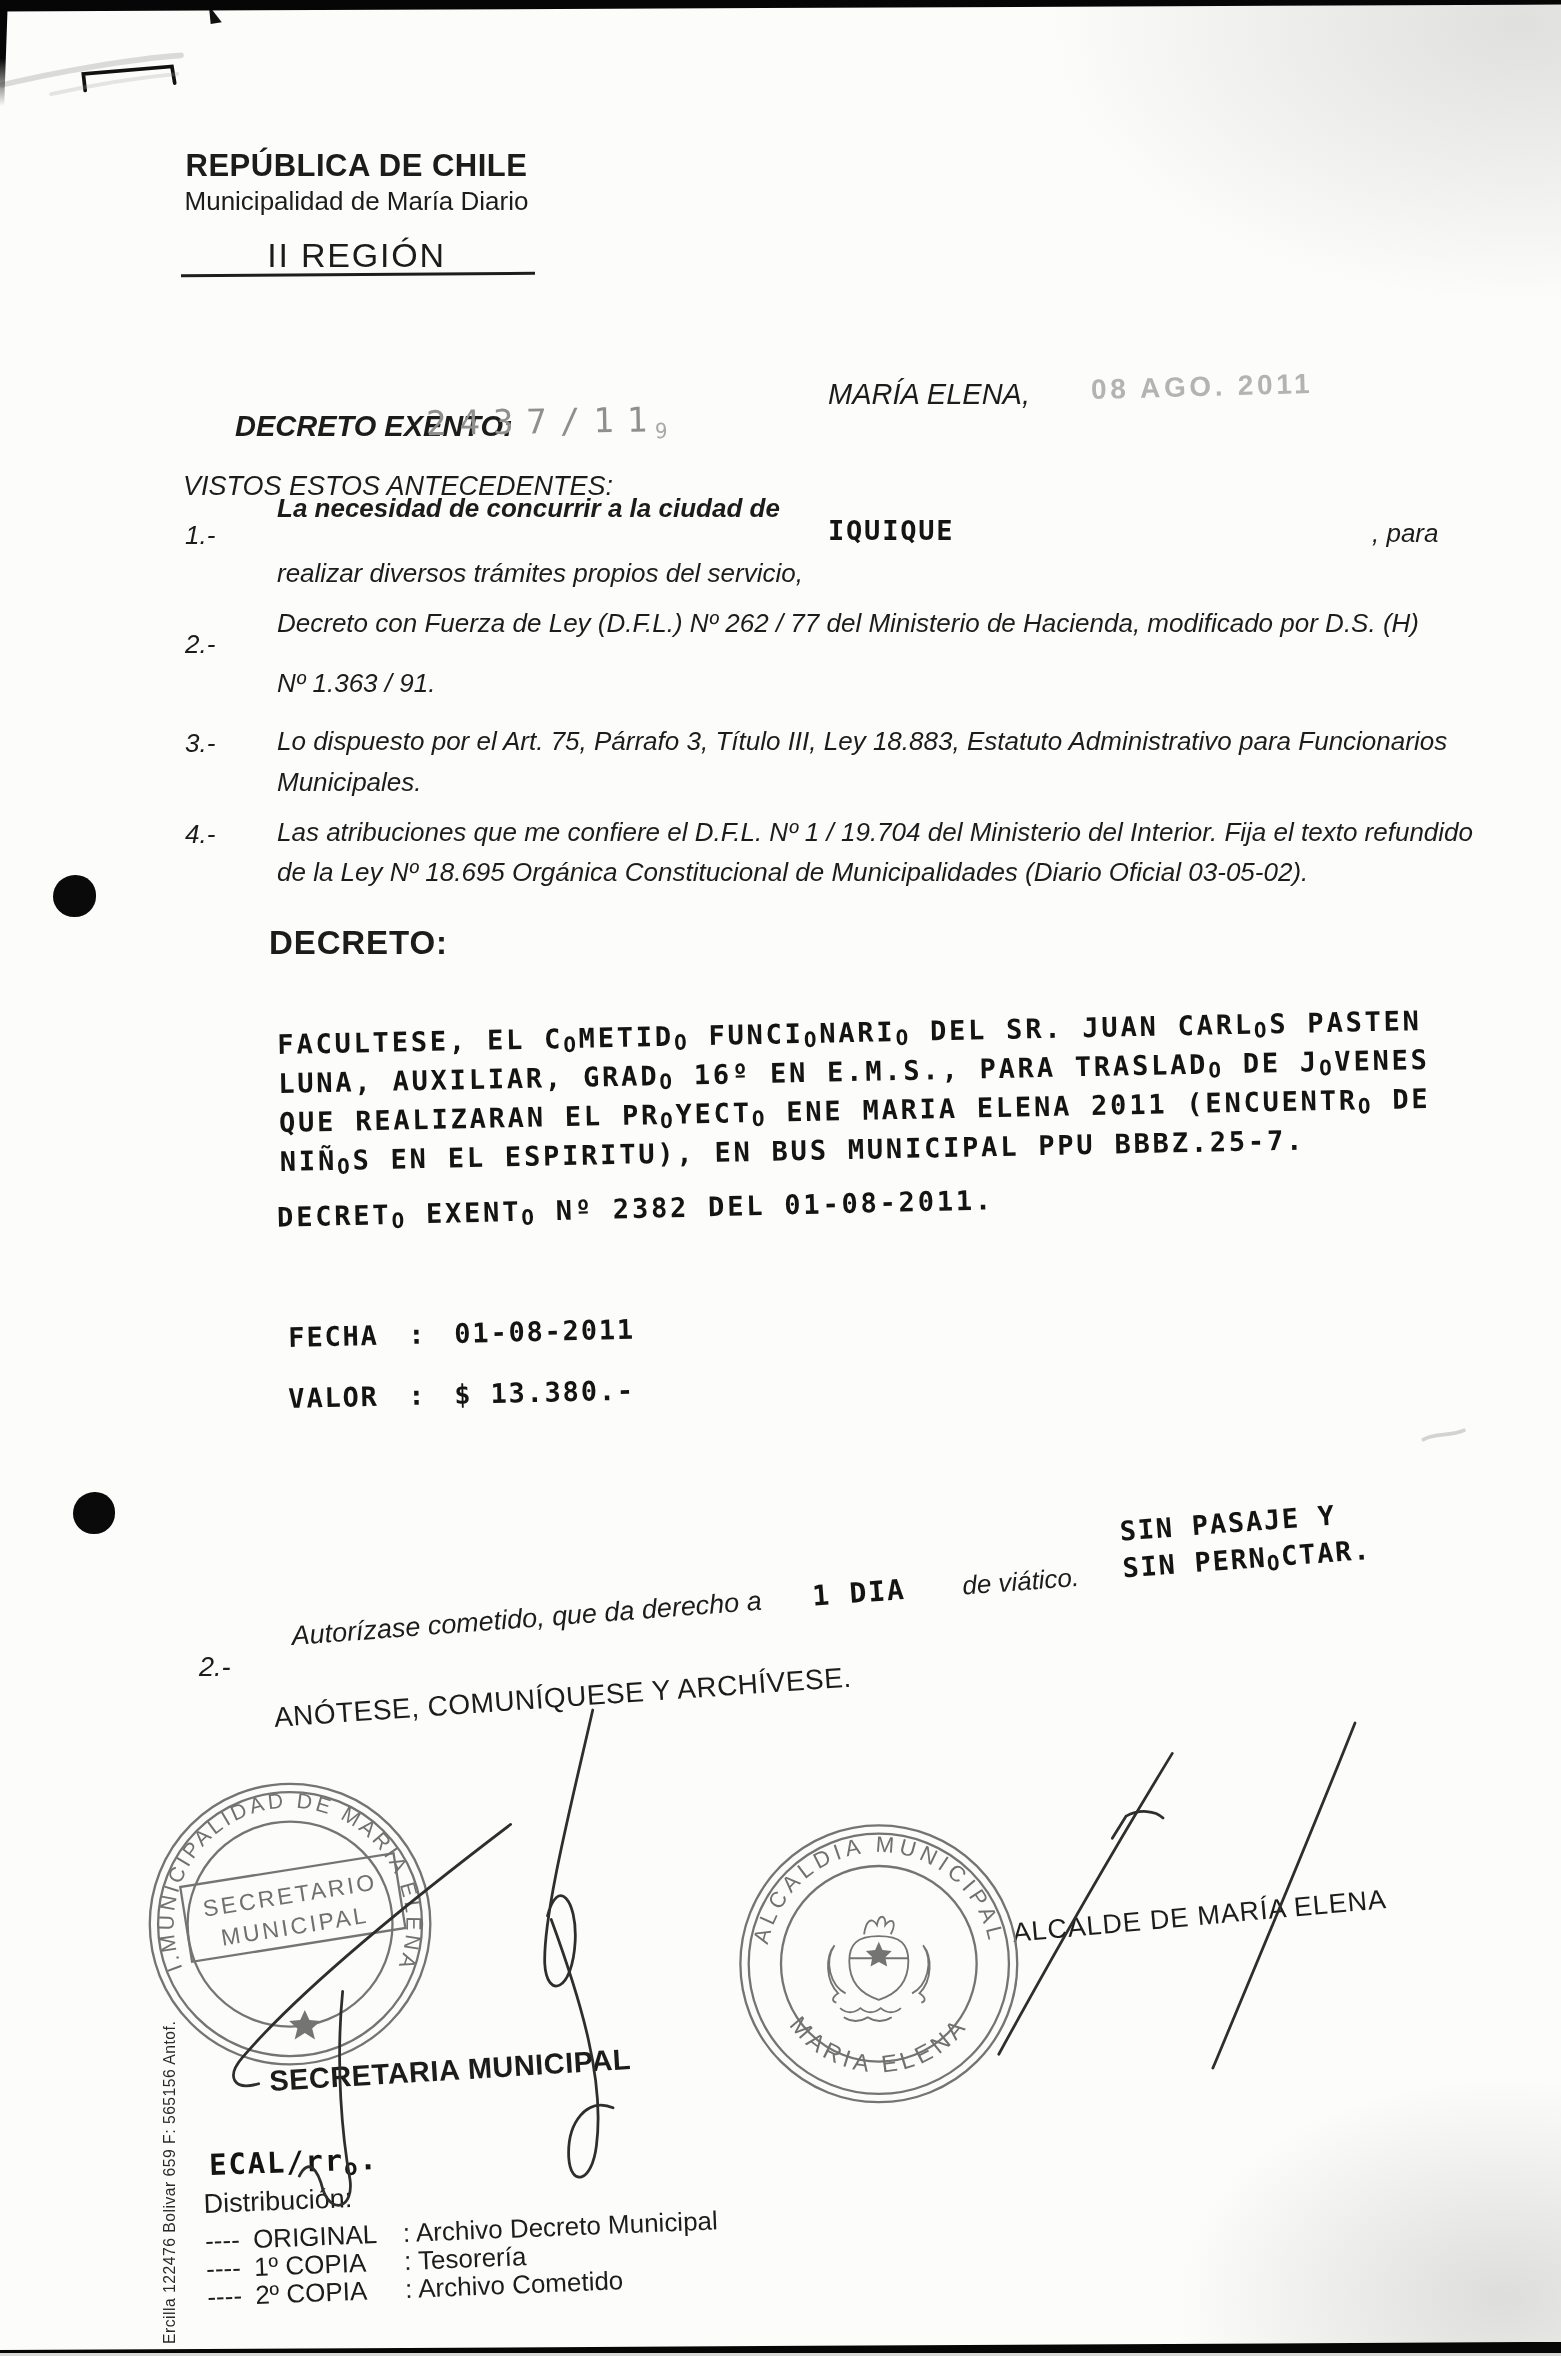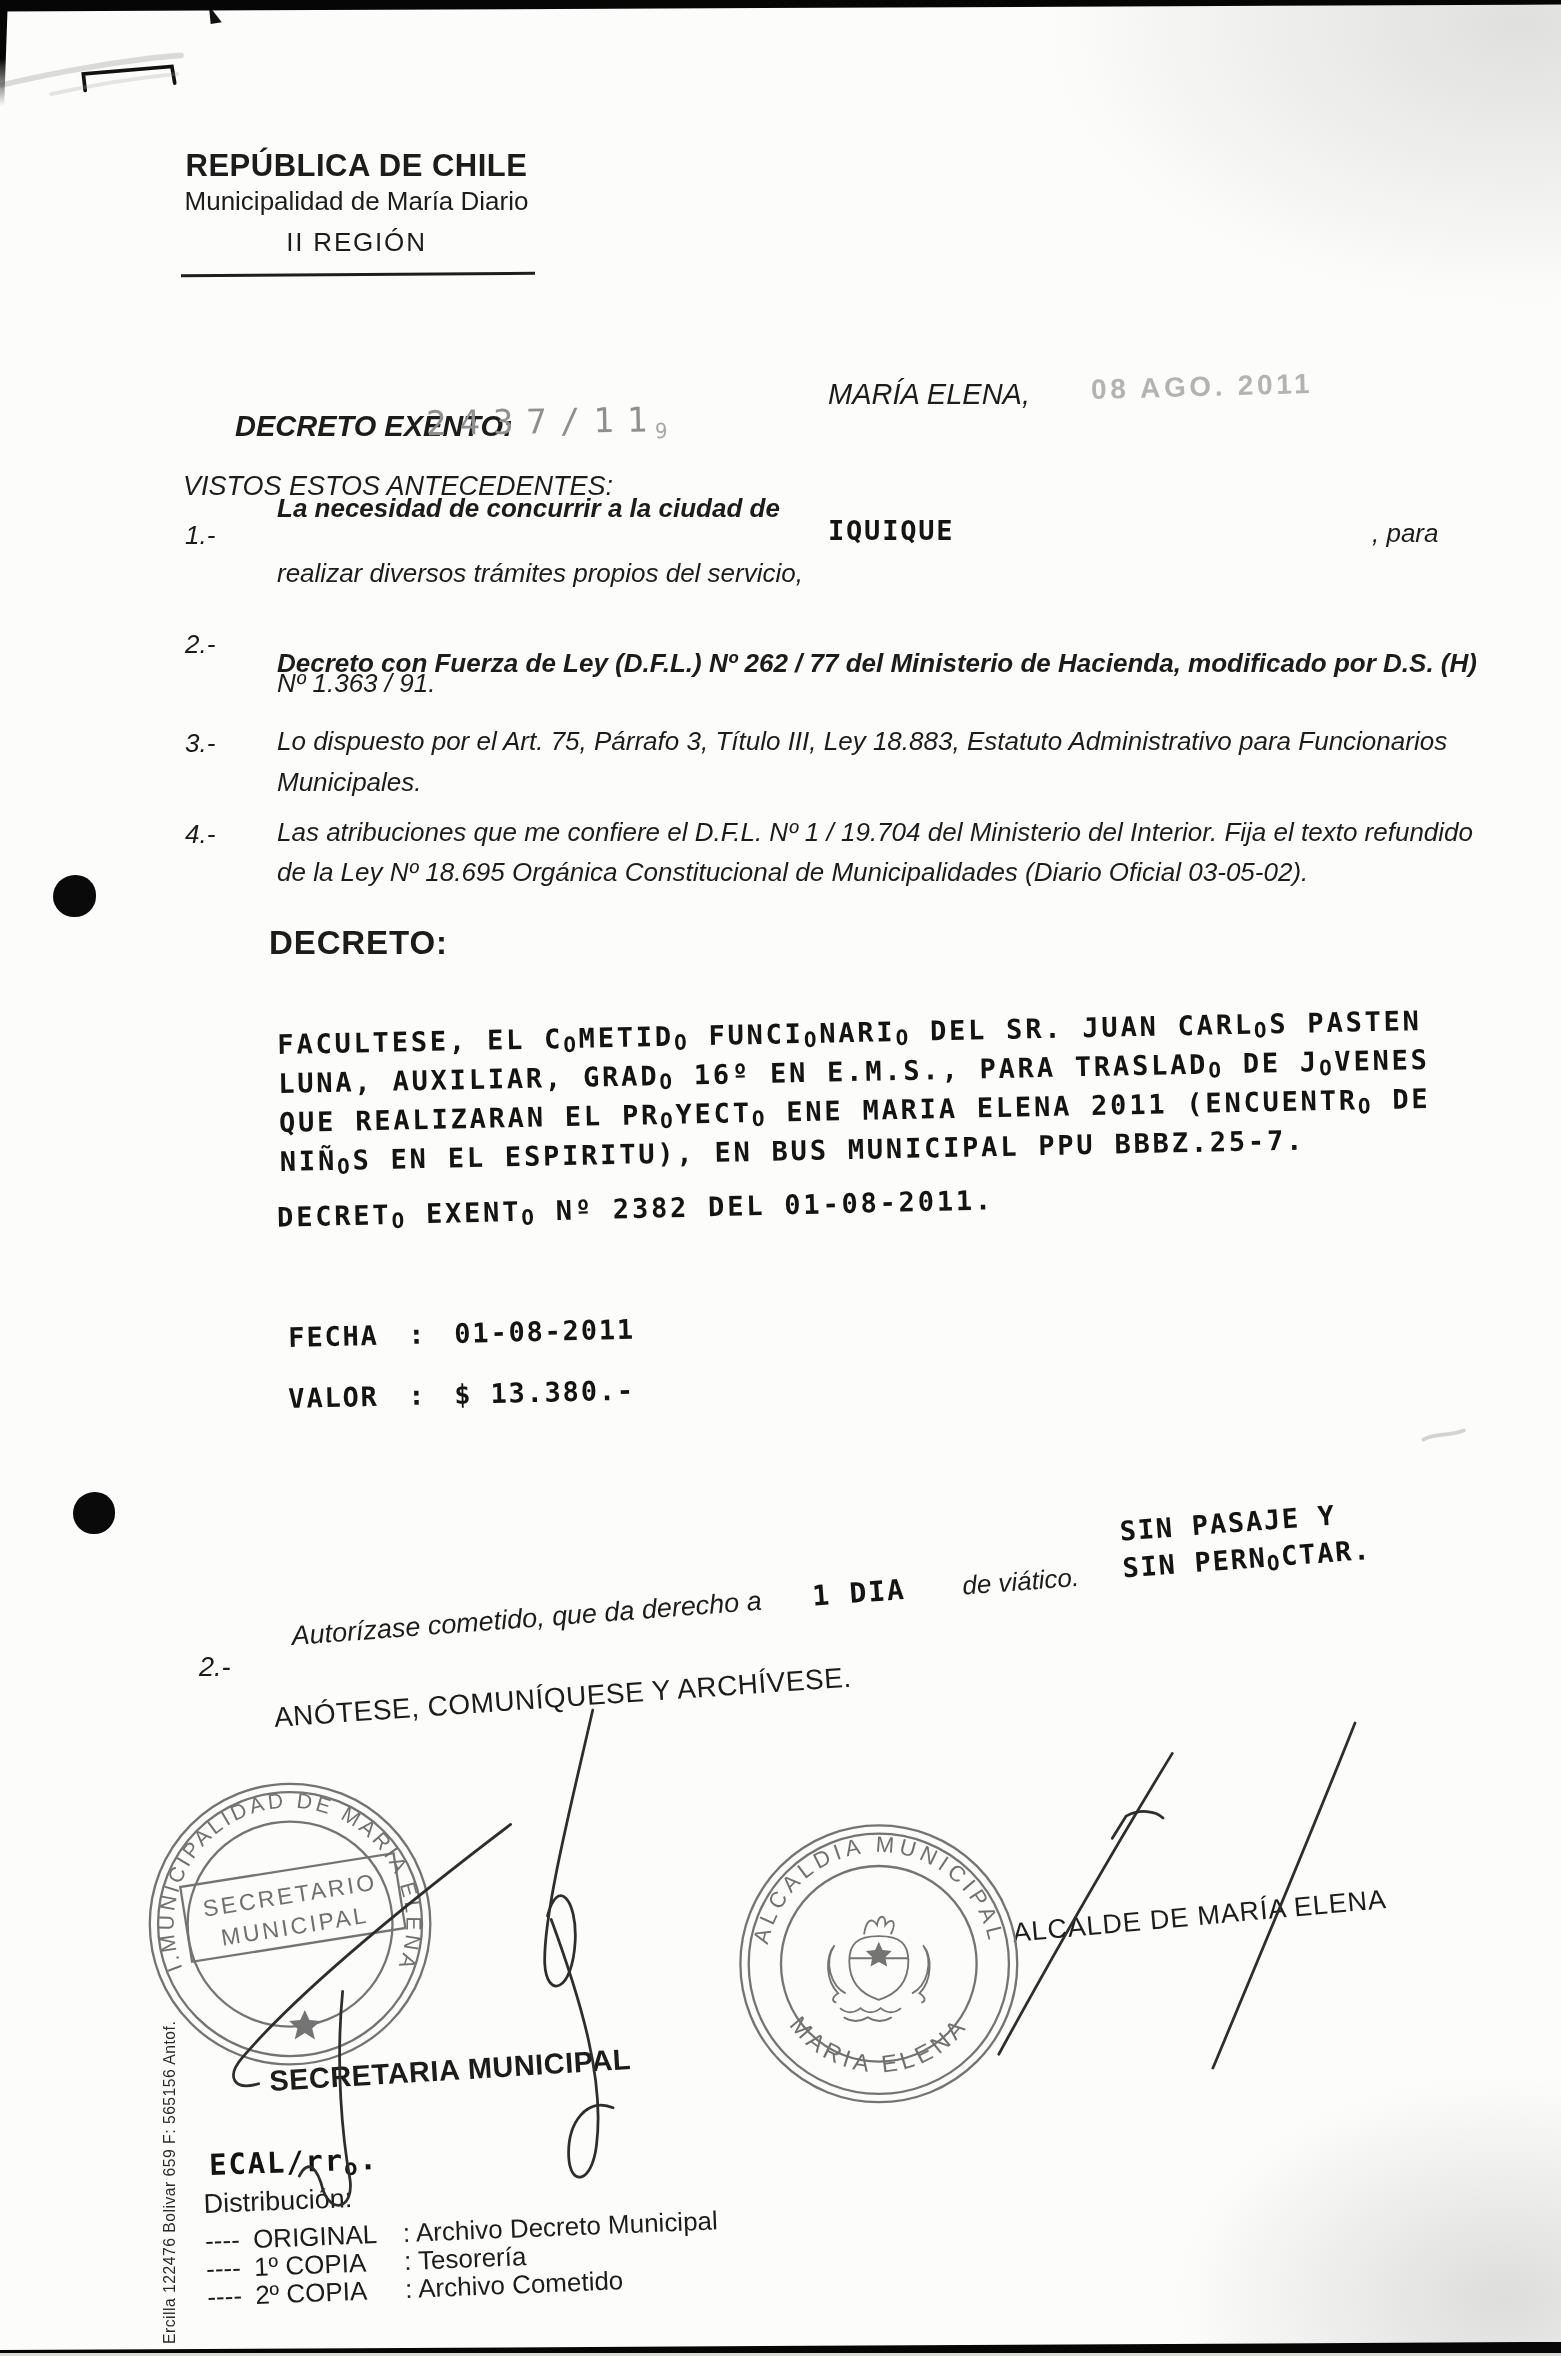--- a/index.html
+++ b/index.html
@@ -23,21 +23,21 @@
   .shade-br    { position:absolute; right:0; bottom:0; width:388px; height:277px;
                  background:radial-gradient(ellipse at 85% 80%, rgba(150,150,148,0.30), rgba(150,150,148,0) 70%); }
   .dot { position:absolute; background:#0a0a0a; border-radius:52% 48% 50% 50%; }
   #dot1 { left:53px;  top:875px;  width:43px; height:42px; }
   #dot2 { left:73px;  top:1492px; width:42px; height:42px; }
 
   
   .hdr { position:absolute; left:172px; top:148px; width:369px; text-align:center; }
   .hdr1 { font-size:31px; font-weight:bold; letter-spacing:0.5px; }
   .hdr2 { font-size:26px; margin-top:1.8px; }
-  .hdr3 { font-size:26px; letter-spacing:1.8px; margin-top:10px; }
+  .hdr3 { font-size:34px; letter-spacing:1.8px; margin-top:19px; }
   .hdr-rule { position:absolute; left:181px; top:273px; width:354px; height:2.8px; background:#1e1e1e; transform:rotate(-0.4deg); }
 
   .decreto-label { left:235px; top:410px; font-size:29px; }
   .stamp-number  { left:426px; top:401px; font-size:34px; letter-spacing:13px; color:#8f8f8f; font-weight:normal; transform:rotate(-1deg); }
   .stamp-number .sfx { font-size:21px; letter-spacing:1.8px; color:#a8a8a8; position:relative; top:7.4px; left:-5.5px; }
   .place-line    { left:828px; top:378px; font-size:29px; }
   .date-stamp    { left:1091px; top:371px; font-size:28px; color:#b3b3b3; letter-spacing:3.7px; transform:rotate(-1.5deg); font-weight:bold; }
   .vistos        { left:183px; top:471px; font-size:27px; }
 
   .ant  { font-size:26px; font-style:italic; }
@@ -98,21 +98,21 @@
 
   <span class="abs it vistos">VISTOS ESTOS ANTECEDENTES:</span>
 
   <span class="abs ant" style="left:185px; top:520px;">1.-</span>
   <span class="abs ant" style="left:277px; top:493px;font-weight:bold;">La necesidad de concurrir a la ciudad de</span>
   <span class="abs tw city-tw" style="left:828px; top:515px;">IQUIQUE</span>
   <span class="abs ant" style="left:1372px; top:518px;">, para</span>
   <span class="abs ant" style="left:277px; top:558px;">realizar diversos trámites propios del servicio,</span>
 
   <span class="abs ant" style="left:185px; top:629px;">2.-</span>
-  <span class="abs ant" style="left:277px; top:648px;font-weight:bold;">Decreto con Fuerza de Ley (D.F.L.) Nº 262 / 77 del Ministerio de Hacienda, modificado por D.S. (H)</span>
+  <span class="abs ant" style="left:277px; top:608px;">Decreto con Fuerza de Ley (D.F.L.) Nº 262 / 77 del Ministerio de Hacienda, modificado por D.S. (H)</span>
   <span class="abs ant" style="left:277px; top:668px;">Nº 1.363 / 91.</span>
 
   <span class="abs ant" style="left:185px; top:728px;">3.-</span>
   <span class="abs ant" style="left:277px; top:726px;">Lo dispuesto por el Art. 75, Párrafo 3, Título III, Ley 18.883, Estatuto Administrativo para Funcionarios</span>
   <span class="abs ant" style="left:277px; top:767px;">Municipales.</span>
 
   <span class="abs ant" style="left:185px; top:819px;">4.-</span>
   <span class="abs ant" style="left:277px; top:817px;">Las atribuciones que me confiere el D.F.L. Nº 1 / 19.704 del Ministerio del Interior. Fija el texto refundido</span>
   <span class="abs ant" style="left:277px; top:857px;">de la Ley Nº 18.695 Orgánica Constitucional de Municipalidades (Diario Oficial 03-05-02).</span>
 

